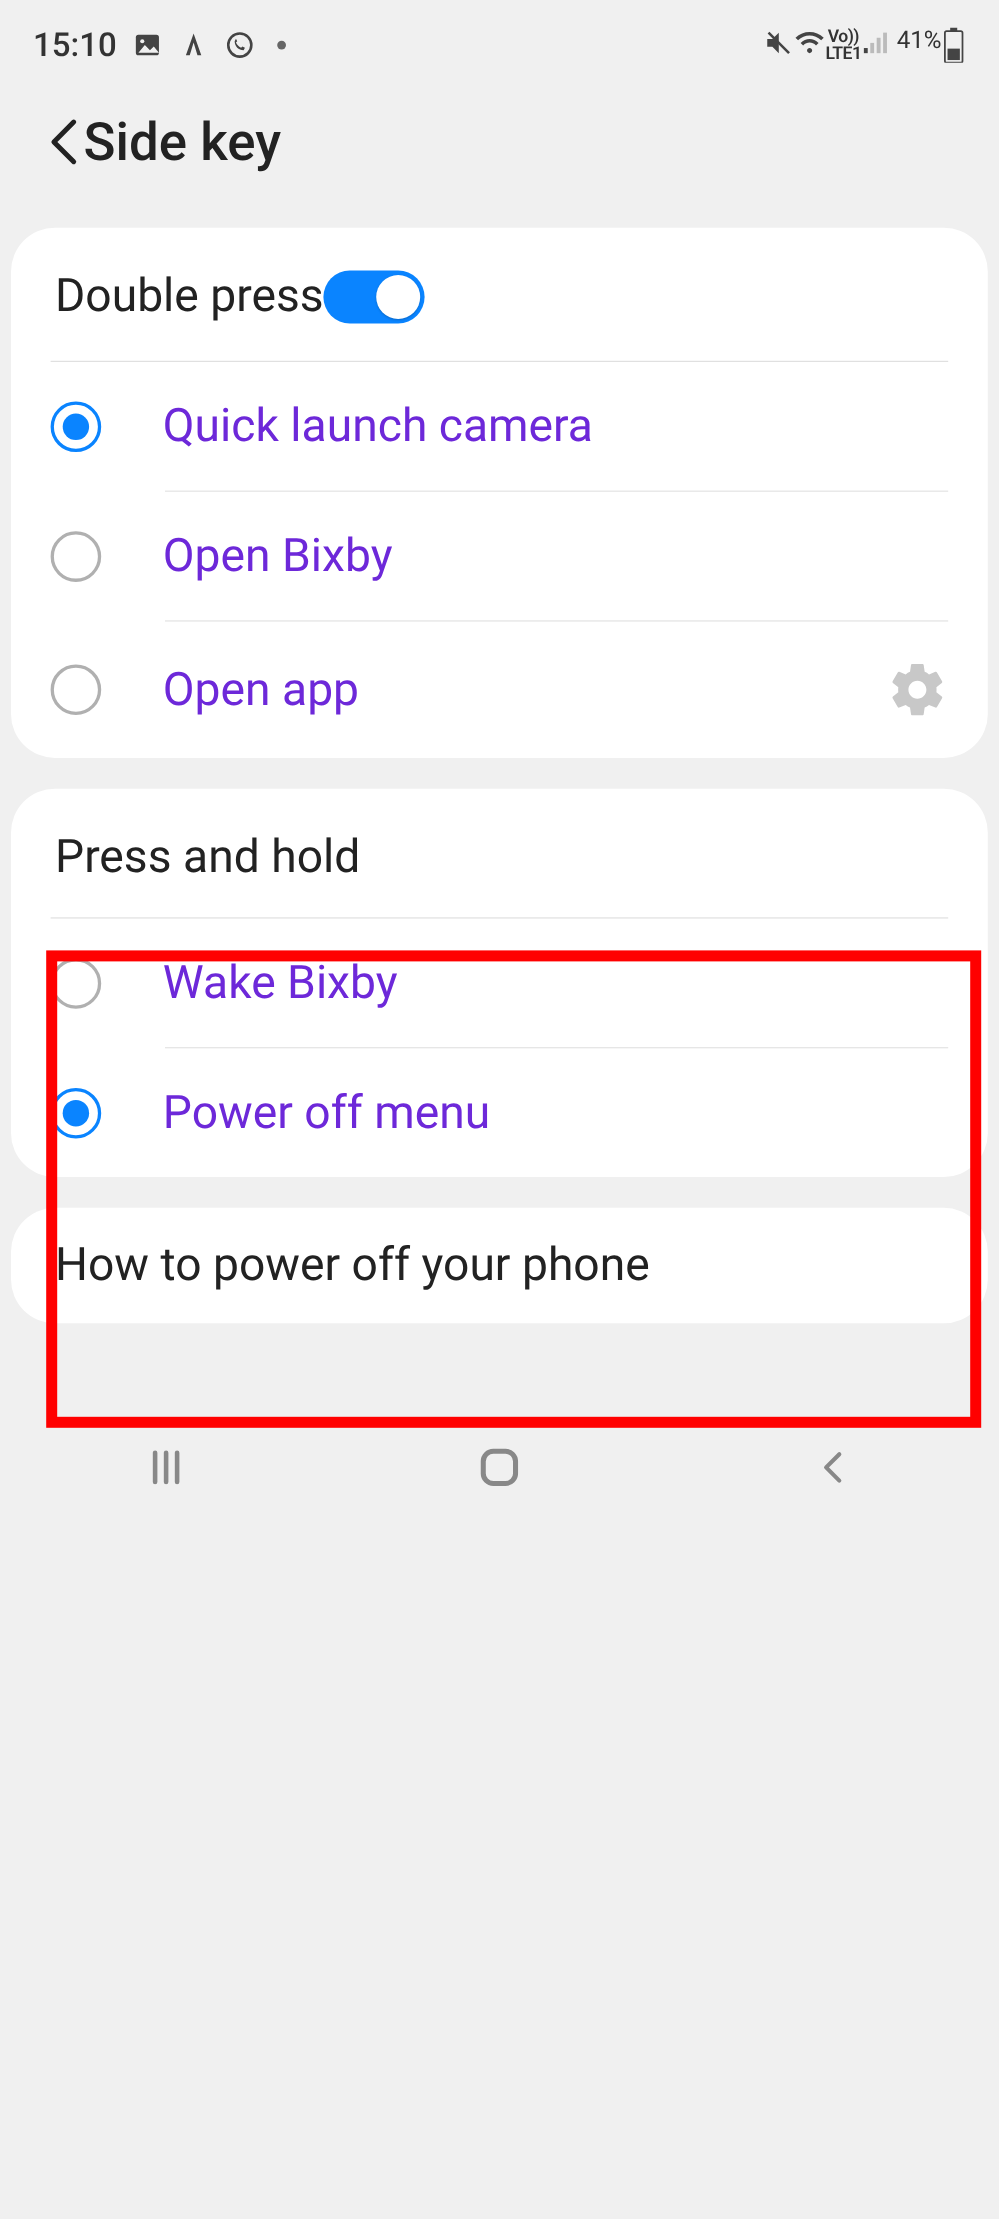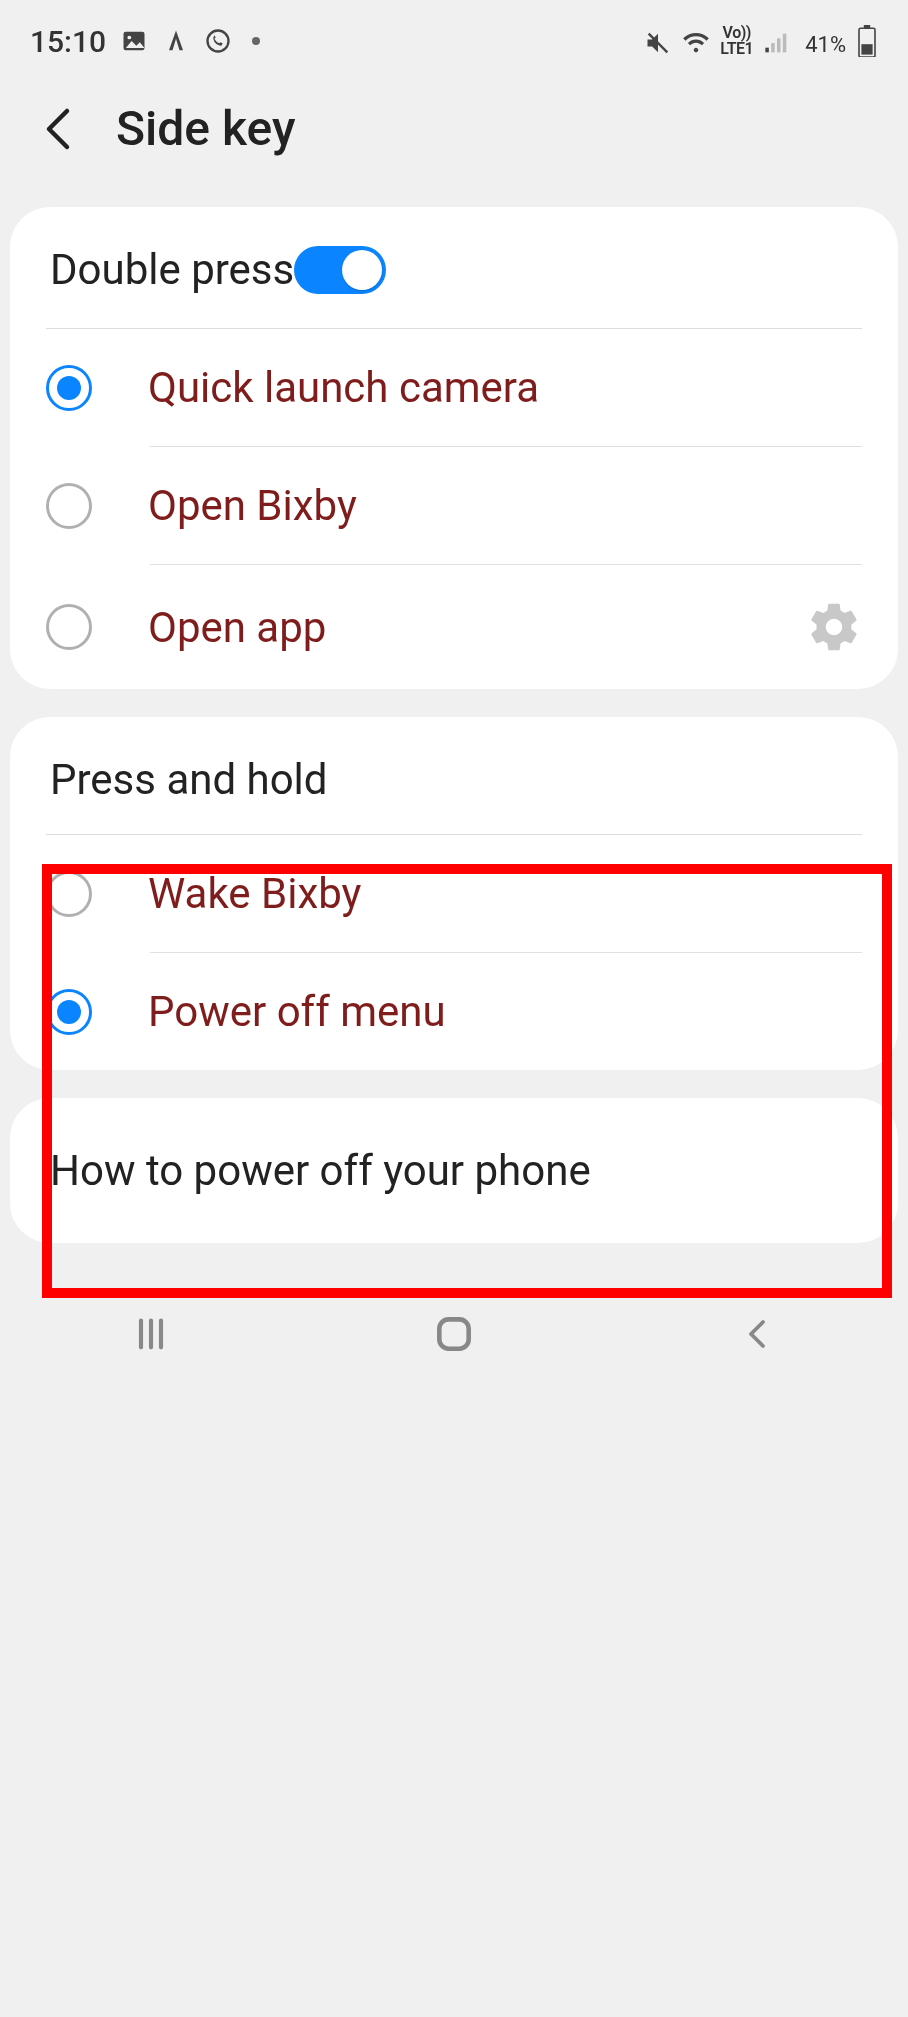--- a/index.html
+++ b/index.html
@@ -13,29 +13,28 @@
   .status-bar {
     display: flex;
     justify-content: space-between;
     align-items: center;
     padding: 22px 30px 10px 30px;
     height: 70px;
     font-size: 30px;
     color: #333;
   }
   .status-left { display: flex; align-items: center; gap: 14px; }
-  .status-right { display: flex; align-items: flex-end; gap: 10px; }
+  .status-right { display: flex; align-items: flex-start; }
   .status-time { font-weight: 500; }
   .icon-sm { width: 28px; height: 28px; }
   .dot { width: 8px; height: 8px; background:#666; border-radius:50%; margin-left:6px;}
   .header {
     display: flex;
     align-items: center;
     padding: 30px 30px 50px 40px;
-    gap: 40px;
   }
   .header .title {
     font-size: 48px;
     color: #222;
     font-weight: 500;
   }
   .card {
     background: #fff;
     border-radius: 40px;
     margin: 0 10px 28px 10px;
@@ -74,21 +73,21 @@
   }
   .option {
     display:flex;
     align-items:center;
     padding: 34px 36px;
     gap: 56px;
     position:relative;
   }
   .option .label {
     font-size: 42px;
-    color:#7f1d1d;
+    color:#6d28d9;
     flex:1;
   }
   .radio {
     width:46px; height:46px;
     border:3px solid #b0b0b0;
     border-radius:50%;
     flex-shrink:0;
     display:flex; align-items:center; justify-content:center;
   }
   .radio.selected {
@@ -113,21 +112,21 @@
   .highlight-box {
     position:absolute;
     border: 10px solid #ff0000;
     pointer-events:none;
     z-index:10;
   }
   .info-card {
     background:#fff;
     border-radius: 40px;
     margin: 0 10px;
-    padding: 48px 40px;
+    padding: 28px 40px;
   }
   .info-text {
     font-size: 42px;
     color:#222;
   }
   .nav-bar {
     position:absolute;
     bottom:0; left:0; right:0;
     height: 180px;
     display:flex;

